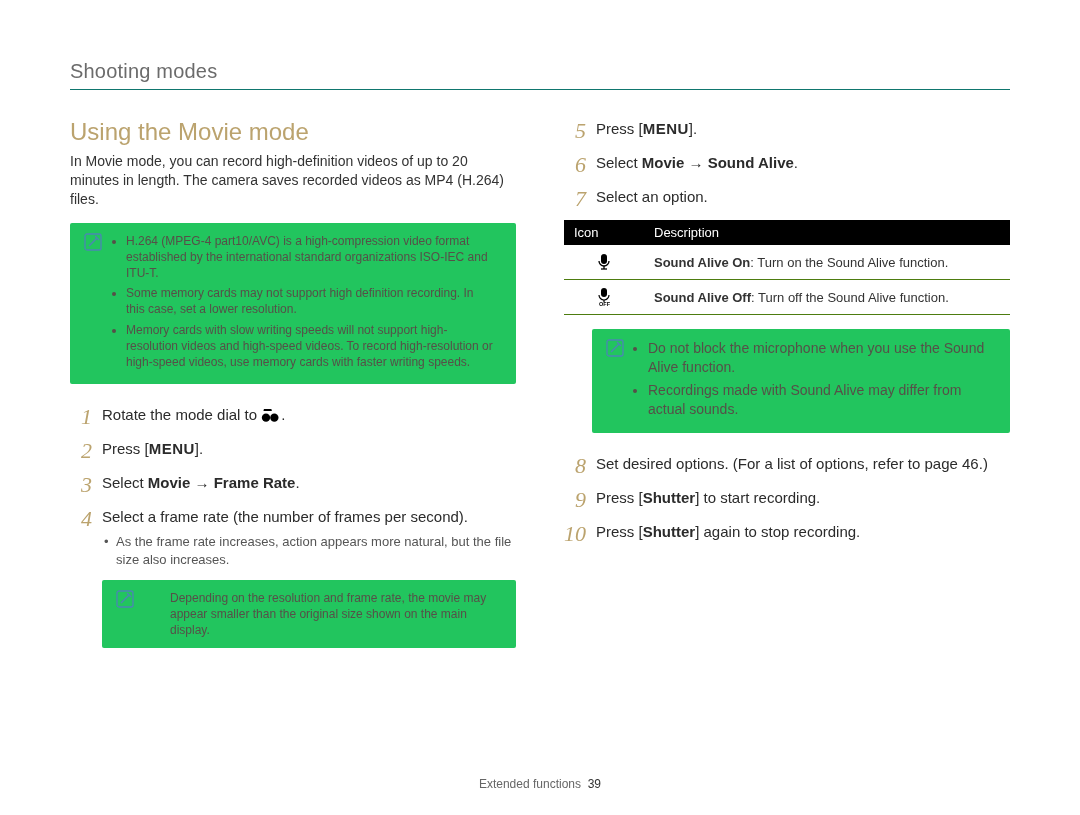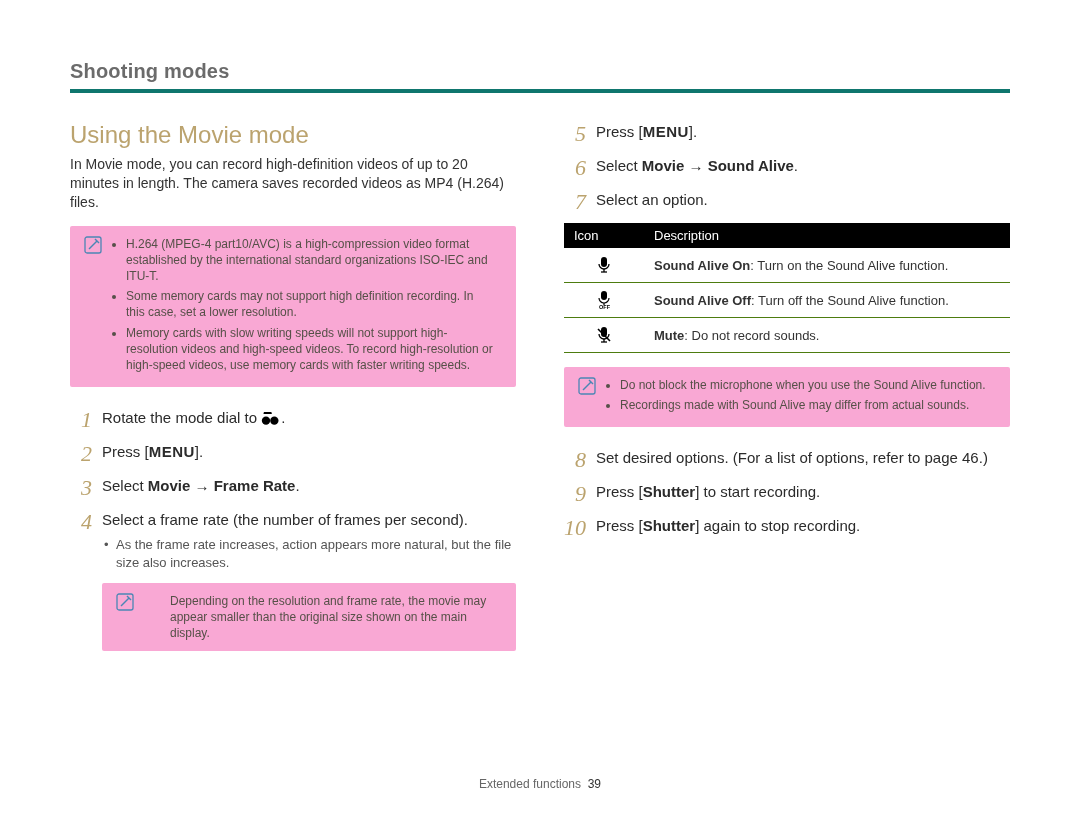--- a/index.html
+++ b/index.html
@@ -11,23 +11,23 @@
   }
   .page {
     width: 1080px;
     height: 815px;
     box-sizing: border-box;
     padding: 60px 70px 30px 70px;
     position: relative;
   }
   .header {
     font-size: 20px;
-    font-weight: 700;
+    font-weight: 400;
     color: #6b6b6b;
-    border-bottom: 4px solid #0f766e;
+    border-bottom: 1px solid #0f766e;
     padding-bottom: 6px;
     margin-bottom: 28px;
     letter-spacing: 0.2px;
   }
   .columns {
     display: flex;
     gap: 48px;
   }
   .col {
     flex: 1;
@@ -39,21 +39,21 @@
     font-weight: 400;
     margin-bottom: 6px;
   }
   .intro {
     font-size: 14px;
     color: #333;
     line-height: 1.35;
     margin-bottom: 14px;
   }
   .notebox {
-    background: #f9a8d4;
+    background: #22c55e;
     border-radius: 2px;
     padding: 10px 22px 10px 14px;
     display: flex;
     gap: 10px;
     font-size: 12px;
     color: #565048;
     line-height: 1.35;
     margin-bottom: 20px;
   }
   .notebox .note-icon {
@@ -152,21 +152,21 @@
     position: absolute;
     bottom: 24px;
     left: 0;
     width: 100%;
     text-align: center;
     font-size: 12px;
     color: #666;
   }
   .footer .pg { color: #333; }
   .indent-notebox { margin-left: 32px; gap: 36px; }
-  .small-notebox { font-size: 12px; }
+  .small-notebox { font-size: 14px; margin-left: 28px; }
 </style>
 </head>
 <body>
 
 <div class="page">
 
   <div class="header">Shooting modes</div>
 
   <div class="columns">
 
@@ -280,32 +280,20 @@
             <td class="ico">
               <svg viewBox="0 0 18 18">
                   <rect x="6" y="0" width="6" height="9" rx="3" fill="#000"></rect>
                   <path d="M4 7 a5 5 0 0 0 10 0" fill="none" stroke="#000" stroke-width="1.2"></path>
                   <line x1="9" y1="12" x2="9" y2="14" stroke="#000" stroke-width="1.2"></line>
                   <text x="4" y="18" font-size="5.5" font-weight="700" fill="#000">OFF</text>
                 </svg>
             </td>
             <td><span class="b">Sound Alive Off</span><span>: Turn off the Sound Alive function.</span></td>
           </tr>
-          <tr>
-            <td class="ico">
-              <svg viewBox="0 0 18 18">
-                  <rect x="6" y="1" width="6" height="10" rx="3" fill="#000"></rect>
-                  <path d="M4 8 a5 5 0 0 0 10 0" fill="none" stroke="#000" stroke-width="1.3"></path>
-                  <line x1="9" y1="13" x2="9" y2="16" stroke="#000" stroke-width="1.3"></line>
-                  <line x1="6" y1="16" x2="12" y2="16" stroke="#000" stroke-width="1.3"></line>
-                  <line x1="3" y1="3" x2="15" y2="15" stroke="#000" stroke-width="1.6"></line>
-                </svg>
-            </td>
-            <td><span class="b">Mute</span><span>: Do not record sounds.</span></td>
-          </tr>
         </tbody>
       </table>
 
       <div class="notebox small-notebox">
         <span class="note-icon">
           <svg viewBox="0 0 18 18">
               <rect x="1" y="1" width="16" height="16" rx="2" fill="none" stroke="#4b86b4" stroke-width="1.3"></rect>
               <path d="M5 13 L13 5" stroke="#4b86b4" stroke-width="1.5" fill="none"></path>
               <path d="M11 3 L15 7" stroke="#4b86b4" stroke-width="1.5" fill="none"></path>
             </svg>

